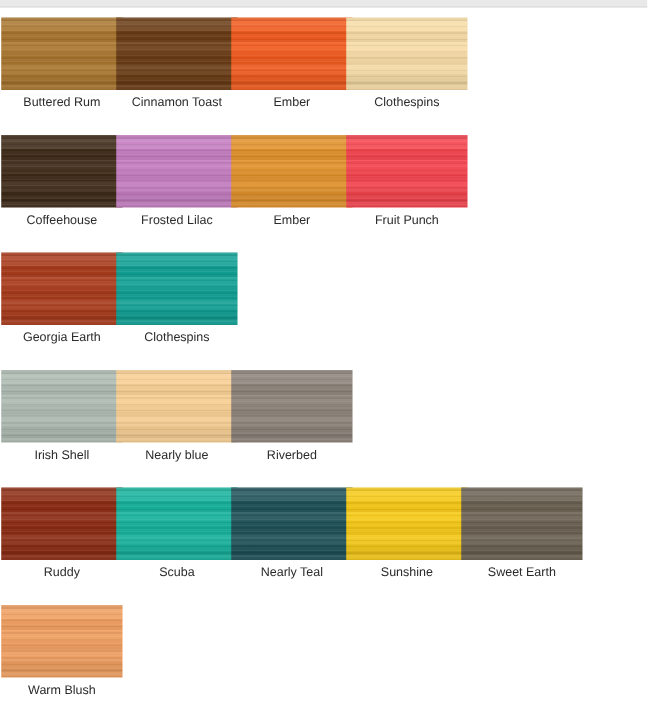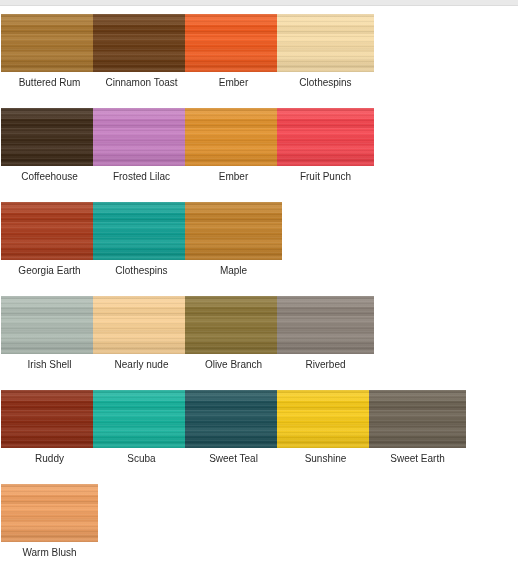--- a/index.html
+++ b/index.html
@@ -167,49 +167,35 @@
         </div>
         <div class="swatch-label">Georgia Earth</div>
       </div>
       <div class="swatch-cell">
         <div class="swatch-chip" style="background-color: rgb(17, 160, 148);">
           <div class="grain"></div>
           <div class="sheen"></div>
         </div>
         <div class="swatch-label">Clothespins</div>
       </div>
-      <div class="swatch-cell">
-        <div class="swatch-chip" style="background-color: rgb(194, 129, 42);">
-          <div class="grain"></div>
-          <div class="sheen"></div>
-        </div>
-        <div class="swatch-label">Maple</div>
-      </div>
     </div>
     <div class="swatch-row">
       <div class="swatch-cell">
         <div class="swatch-chip" style="background-color: rgb(173, 186, 177);">
           <div class="grain"></div>
           <div class="sheen"></div>
         </div>
         <div class="swatch-label">Irish Shell</div>
       </div>
       <div class="swatch-cell">
         <div class="swatch-chip" style="background-color: rgb(248, 207, 147);">
           <div class="grain"></div>
           <div class="sheen"></div>
         </div>
-        <div class="swatch-label">Nearly nude</div>
-      </div>
-      <div class="swatch-cell">
-        <div class="swatch-chip" style="background-color: rgb(138, 116, 54);">
-          <div class="grain"></div>
-          <div class="sheen"></div>
-        </div>
-        <div class="swatch-label">Olive Branch</div>
+        <div class="swatch-label">Nearly blue</div>
       </div>
       <div class="swatch-cell">
         <div class="swatch-chip" style="background-color: rgb(140, 130, 121);">
           <div class="grain"></div>
           <div class="sheen"></div>
         </div>
         <div class="swatch-label">Riverbed</div>
       </div>
     </div>
     <div class="swatch-row">
@@ -225,21 +211,21 @@
           <div class="grain"></div>
           <div class="sheen"></div>
         </div>
         <div class="swatch-label">Scuba</div>
       </div>
       <div class="swatch-cell">
         <div class="swatch-chip" style="background-color: rgb(31, 81, 89);">
           <div class="grain"></div>
           <div class="sheen"></div>
         </div>
-        <div class="swatch-label">Sweet Teal</div>
+        <div class="swatch-label">Nearly Teal</div>
       </div>
       <div class="swatch-cell">
         <div class="swatch-chip" style="background-color: rgb(246, 201, 23);">
           <div class="grain"></div>
           <div class="sheen"></div>
         </div>
         <div class="swatch-label">Sunshine</div>
       </div>
       <div class="swatch-cell">
         <div class="swatch-chip" style="background-color: rgb(107, 97, 82);">

